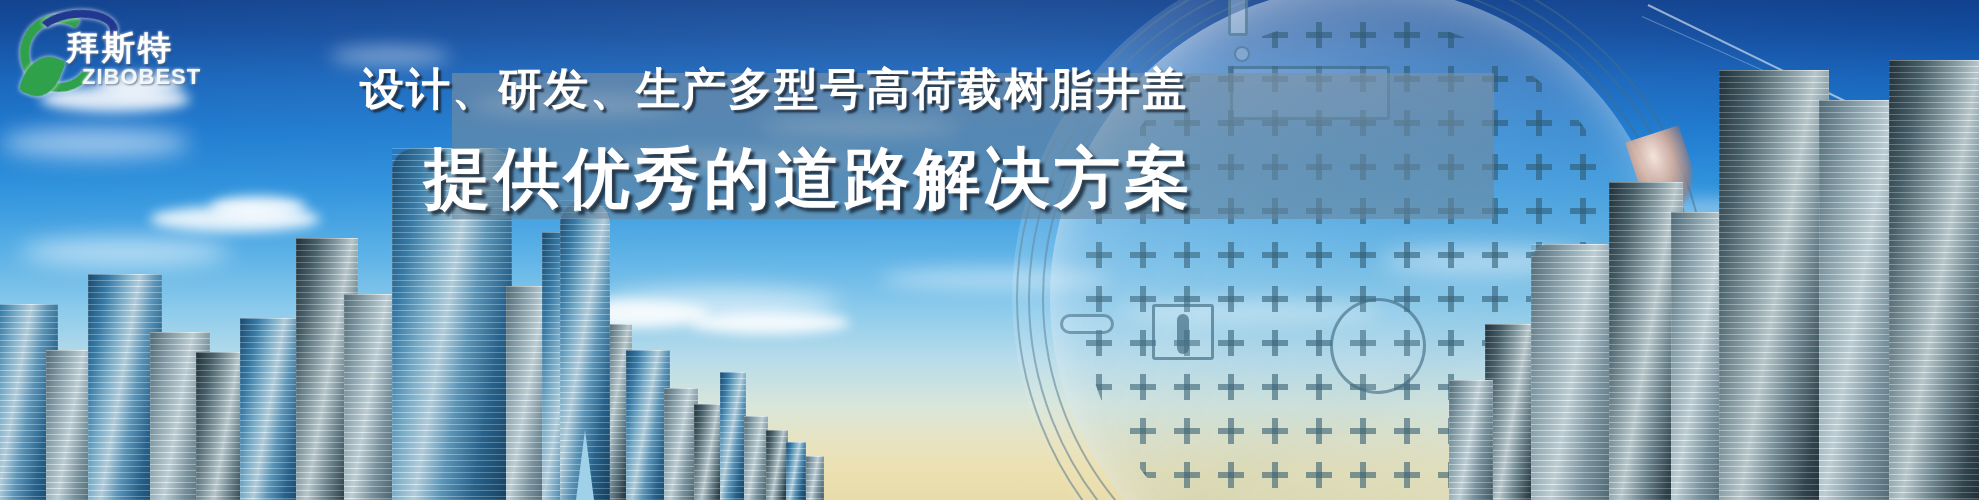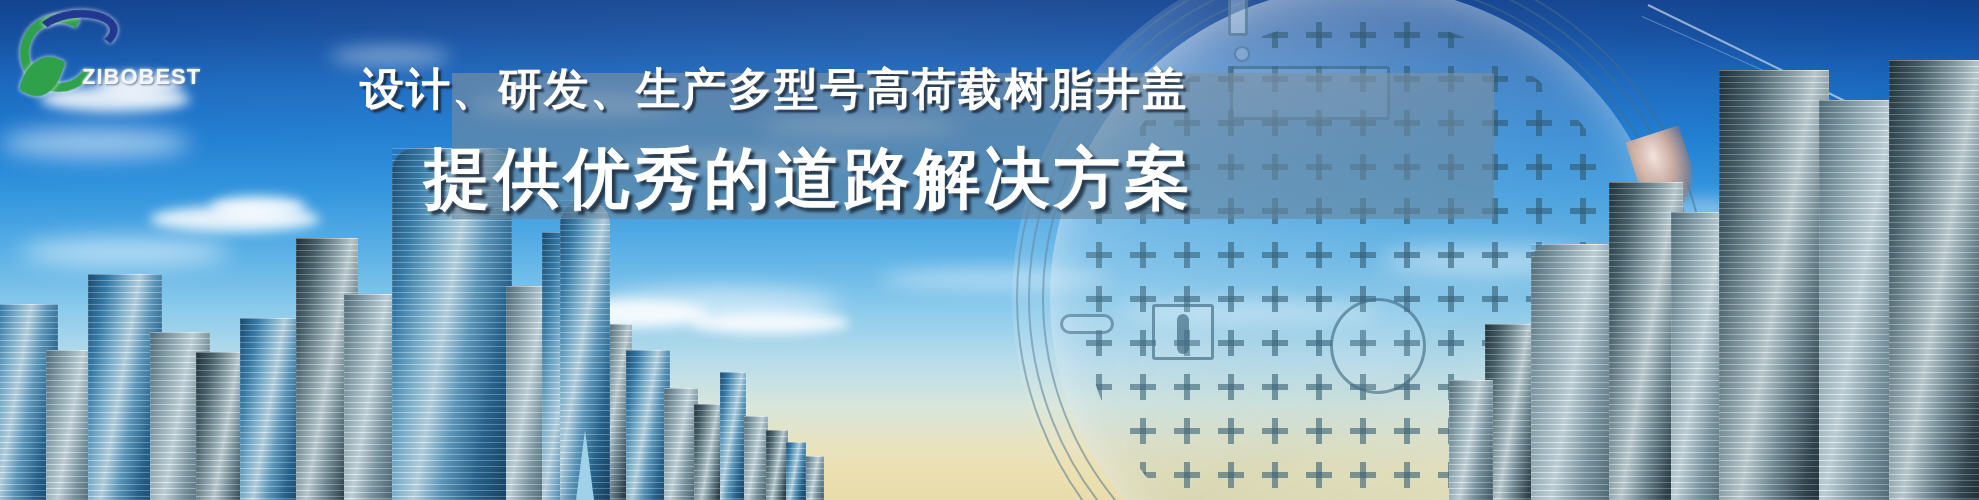--- a/index.html
+++ b/index.html
@@ -476,16 +476,17 @@
 
   <div class="headline-wrap">
     <div class="line1">设计、研发、生产多型号高荷载树脂井盖</div>
     <div class="line2">提供优秀的道路解决方案</div>
   </div>
 
   <div class="logo">
     <div class="logo-swoosh"></div>
     <div class="logo-swoosh2"></div>
     <div class="logo-leaf"></div>
+    <div class="logo-cn">拜斯特</div>
     <div class="logo-en">ZIBOBEST</div>
   </div>
 
 </div>
 
 </body></html>

